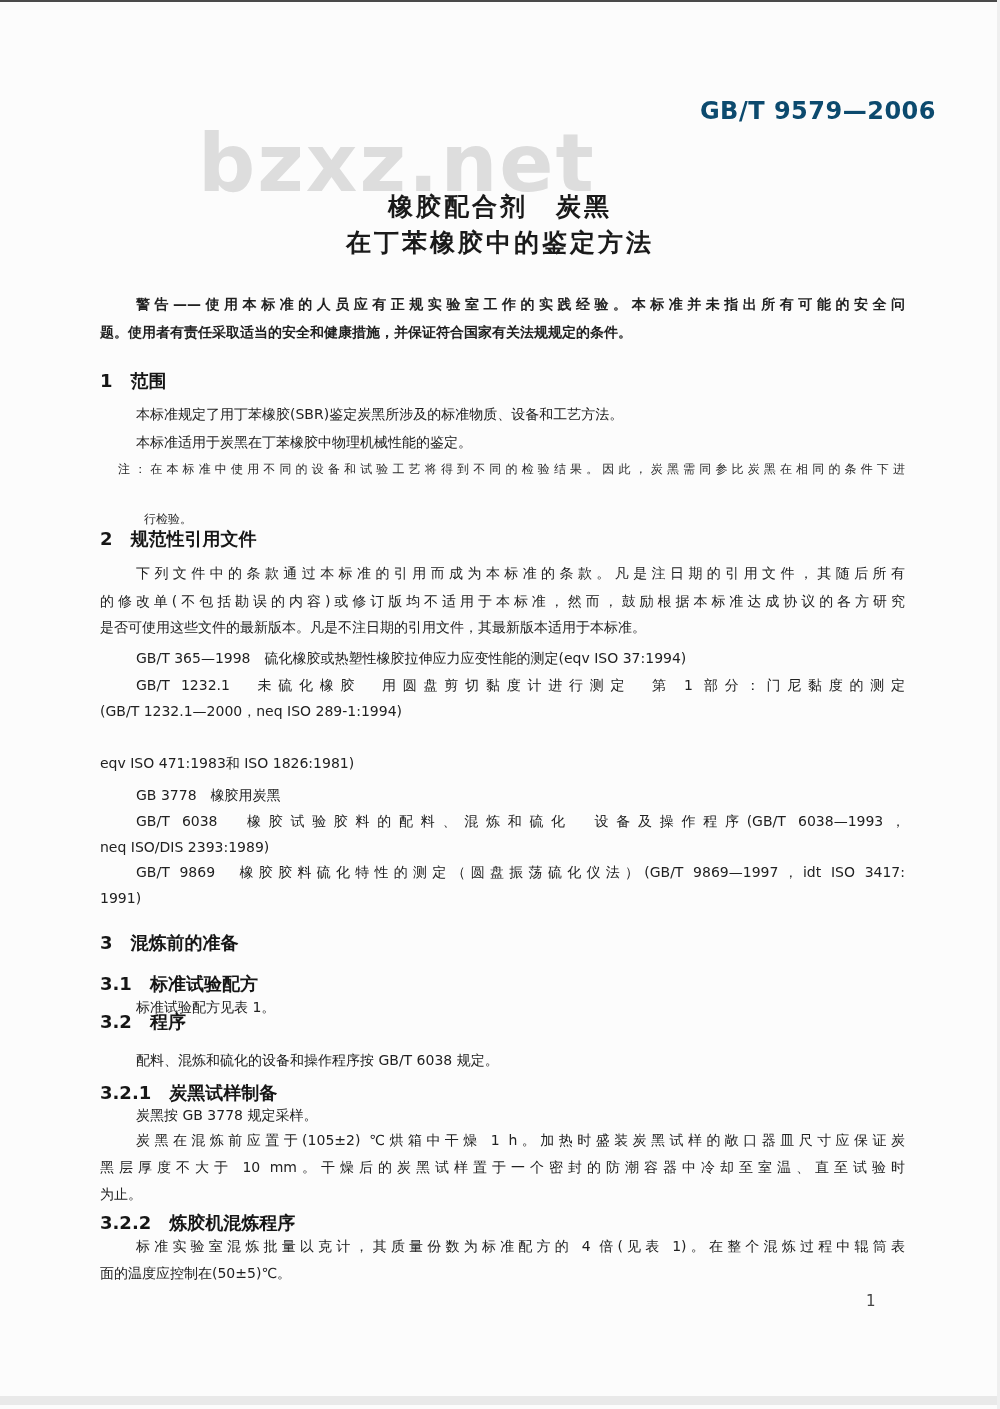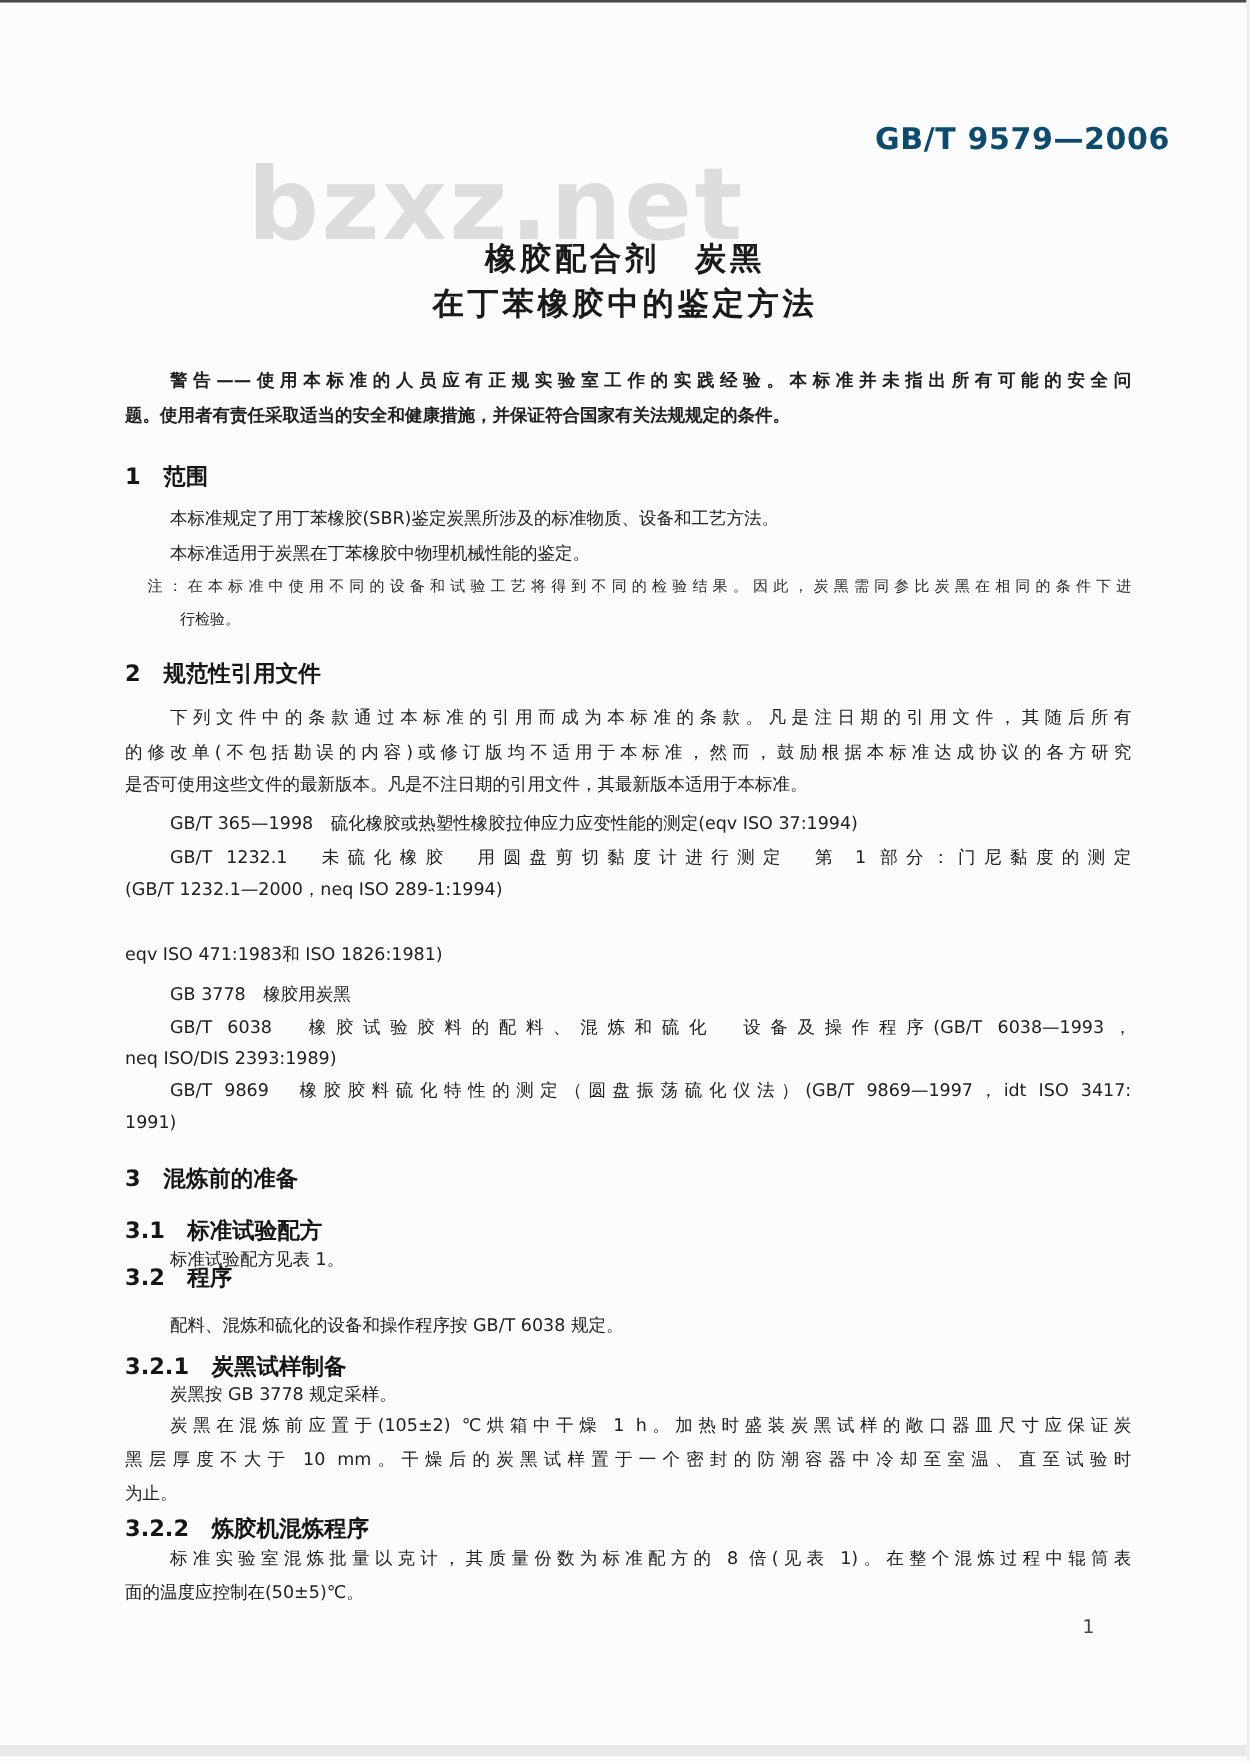--- a/index.html
+++ b/index.html
@@ -40,21 +40,21 @@
   .ln {
     position:absolute; left:100px; width:805px;
     font-size:14px; color:#212121;
   }
   .bold { font-weight:bold; }
   .ind  { text-indent:36px; }
   .fill { text-align:justify; text-align-last:justify; }
   .note {
     left:118px; width:787px; font-size:12px; color:#2a2a2a;
   }
-  .note-cont { padding-left:26px; }
+  .note-cont { padding-left:26px;margin-top:24px; }
   .heading { font-weight:bold; font-size:18px; color:#161616; }
   .page-number {
     position:absolute; top:1292px; left:866px;
     font-size:15px; color:#444;
   }
 </style>
 </head>
 <body>
 
 <div class="page">
@@ -96,21 +96,21 @@
   <div class="ln heading" style="top:972px">3.1　标准试验配方</div>
   <div class="ln ind" style="top:999px">标准试验配方见表 1。</div>
   <div class="ln heading" style="top:1010px">3.2　程序</div>
   <div class="ln ind" style="top:1052px">配料、混炼和硫化的设备和操作程序按 GB/T 6038 规定。</div>
   <div class="ln heading" style="top:1081px">3.2.1　炭黑试样制备</div>
   <div class="ln ind" style="top:1107px">炭黑按 GB 3778 规定采样。</div>
   <div class="ln ind fill" style="top:1132px">炭黑在混炼前应置于(105±2) ℃烘箱中干燥 1 h。加热时盛装炭黑试样的敞口器皿尺寸应保证炭</div>
   <div class="ln fill" style="top:1159px">黑层厚度不大于 10 mm。干燥后的炭黑试样置于一个密封的防潮容器中冷却至室温、直至试验时</div>
   <div class="ln" style="top:1186px">为止。</div>
   <div class="ln heading" style="top:1211px">3.2.2　炼胶机混炼程序</div>
-  <div class="ln ind fill" style="top:1238px">标准实验室混炼批量以克计，其质量份数为标准配方的 8 倍(见表 1)。在整个混炼过程中辊筒表</div>
+  <div class="ln ind fill" style="top:1238px">标准实验室混炼批量以克计，其质量份数为标准配方的 4 倍(见表 1)。在整个混炼过程中辊筒表</div>
   <div class="ln" style="top:1265px">面的温度应控制在(50±5)℃。</div>
 
   <div class="page-number">1</div>
 
   <div class="scan-bottom-edge"></div>
   <div class="scan-right-edge"></div>
 
 </div>
 
 </body></html>

